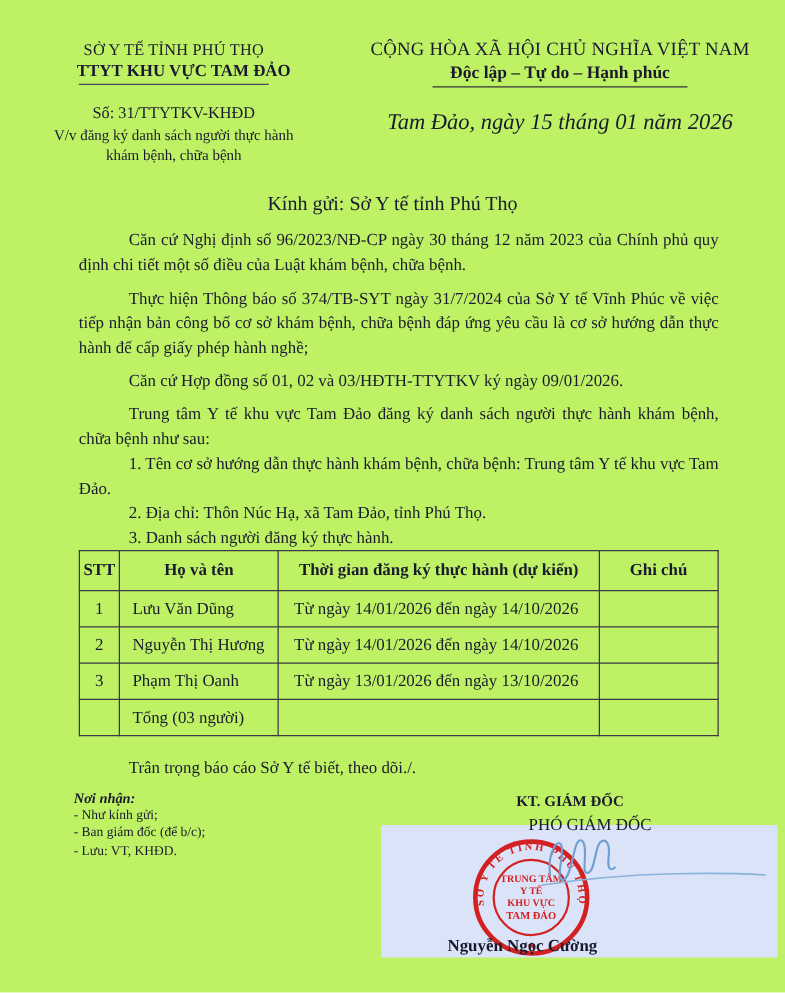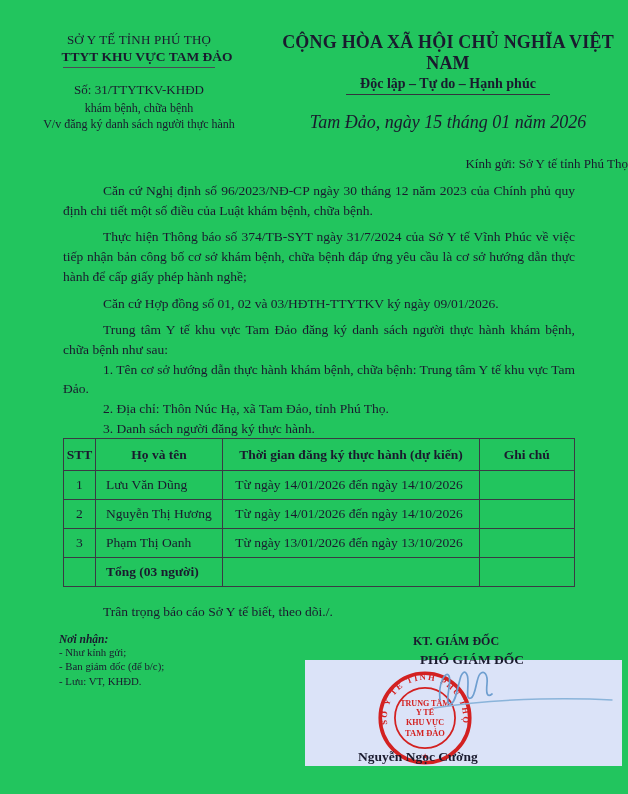--- a/index.html
+++ b/index.html
@@ -1,86 +1,86 @@
 <!DOCTYPE html>
 <html><head>
 <meta charset="utf-8">
 <style>
   * { margin:0; padding:0; box-sizing:border-box; }
   html,body { background:#ffffff; }
   body { font-family:"Liberation Serif","DejaVu Serif",serif; color:#1a1a2e; }
-  .page { position:relative; width:628px; height:794px; background:#22c55e; overflow:hidden; }
+  .page { position:relative; width:628px; height:794px; background:#bef264; overflow:hidden; }
 
   
   .header { display:flex; padding-top:32px; }
   .h-left { width:278px; text-align:center; }
   .h-right { flex:1; text-align:center; padding-right:10px; }
   .org-parent { font-size:13px; letter-spacing:.2px; }
   .org-name { font-size:13.5px; font-weight:bold; margin-top:1px;padding-left:16px; }
   .org-rule { width:152px; border-bottom:1.4px solid #4a4a55; margin:2px auto 0; }
   .doc-number { font-size:13px; margin-top:14px; }
   .subject-line { font-size:12px; line-height:1.3; }
   .subject-wrap { margin-top:3px; }
-  .nat1 { font-size:18px; font-weight:bold; letter-spacing:.2px; }
+  .nat1 { font-size:15px; font-weight:normal; letter-spacing:.2px; }
   .nat2 { font-size:14px; font-weight:bold; margin-top:2px; }
   .nat-rule { width:204px; border-bottom:1.4px solid #33333d; margin:2px auto 0; }
   .place-date { font-style:italic; font-size:18px; margin-top:17px; }
 
-  .salutation { text-align:right; font-size:13px; margin-top:23px; }
+  .salutation { text-align:center; font-size:16px; margin-top:23px; }
 
   
   .content { padding:0 53px 0 63px; font-size:13.5px; }
   .para { text-align:justify; text-indent:40px; line-height:1.46; margin-top:7px; }
   .para.first { margin-top:9px; }
   .item { text-indent:40px; line-height:1.46; }
   .item.justify { text-align:justify; }
 
   
   table.doc-table { border-collapse:collapse; font-size:13.5px; color:#1a1a2e; }
   .doc-table th, .doc-table td { border:1.4px solid #3a3a44; padding:0; }
   .doc-table th { font-weight:bold; text-align:center; height:32px; }
   .doc-table td { height:29px; }
   .col-stt { width:32px; }
   .col-name { width:128px; }
   .col-time { width:258px; }
   .col-note { width:96px; }
   .td-center { text-align:center; }
   .td-left { text-align:left; padding-left:10px !important; }
   .td-time { text-align:left; padding-left:12px !important; }
-  .total-label { font-weight:bold; }
+  .total-label { font-weight:normal; }
 
   .closing { padding:0 53px 0 63px; font-size:13.5px; text-indent:40px; margin-top:17px; }
 
   
   .footer-layer { position:absolute; left:0; top:0; width:628px; height:794px; pointer-events:none; }
   .footer-layer > * { pointer-events:auto; }
   .recipients { position:absolute; left:59px; top:633px; }
   .recipients-title { font-size:11.5px; font-weight:bold; font-style:italic; }
   .recipient-item { font-size:10.8px; line-height:1.23; margin-top:1px; }
   .sig-title1 { position:absolute; left:356px; top:634px; width:200px; text-align:center; font-weight:bold; font-size:12px; }
-  .sig-title2 { position:absolute; left:372px; top:652px; width:200px; text-align:center; font-weight:bold; font-size:13.5px; z-index:3; }
+  .sig-title2 { position:absolute; left:372px; top:652px; width:200px; text-align:center; font-weight:normal; font-size:13.5px; z-index:3; }
   .sig-bg { position:absolute; left:305px; top:660px; width:317px; height:106px; background:#dbe3f8; z-index:1; }
   .stamp { position:absolute; left:359px; top:652px; width:132px; height:132px; z-index:4; }
   .signature-svg { position:absolute; left:430px; top:666px; width:186px; height:52px; z-index:5; }
   .signer-name { position:absolute; left:358px; top:749px; width:202px; text-align:left; font-weight:bold; font-size:13.5px; z-index:6; }
 </style>
 </head>
 <body>
 
 <div class="page">
 
   <div class="header">
     <div class="h-left">
       <div class="org-parent">SỞ Y TẾ TỈNH PHÚ THỌ</div>
       <div class="org-name">TTYT KHU VỰC TAM ĐẢO</div>
       <div class="org-rule"></div>
       <div class="doc-number">Số: 31/TTYTKV-KHĐD</div>
       <div class="subject-wrap">
+        <div class="subject-line">V/v đăng ký danh sách người thực hành</div>
         <div class="subject-line">khám bệnh, chữa bệnh</div>
-        <div class="subject-line">V/v đăng ký danh sách người thực hành</div>
       </div>
     </div>
     <div class="h-right">
       <div class="nat1">CỘNG HÒA XÃ HỘI CHỦ NGHĨA VIỆT NAM</div>
       <div class="nat2">Độc lập – Tự do – Hạnh phúc</div>
       <div class="nat-rule"></div>
       <div class="place-date">Tam Đảo, ngày 15 tháng 01 năm 2026</div>
     </div>
   </div>
 

